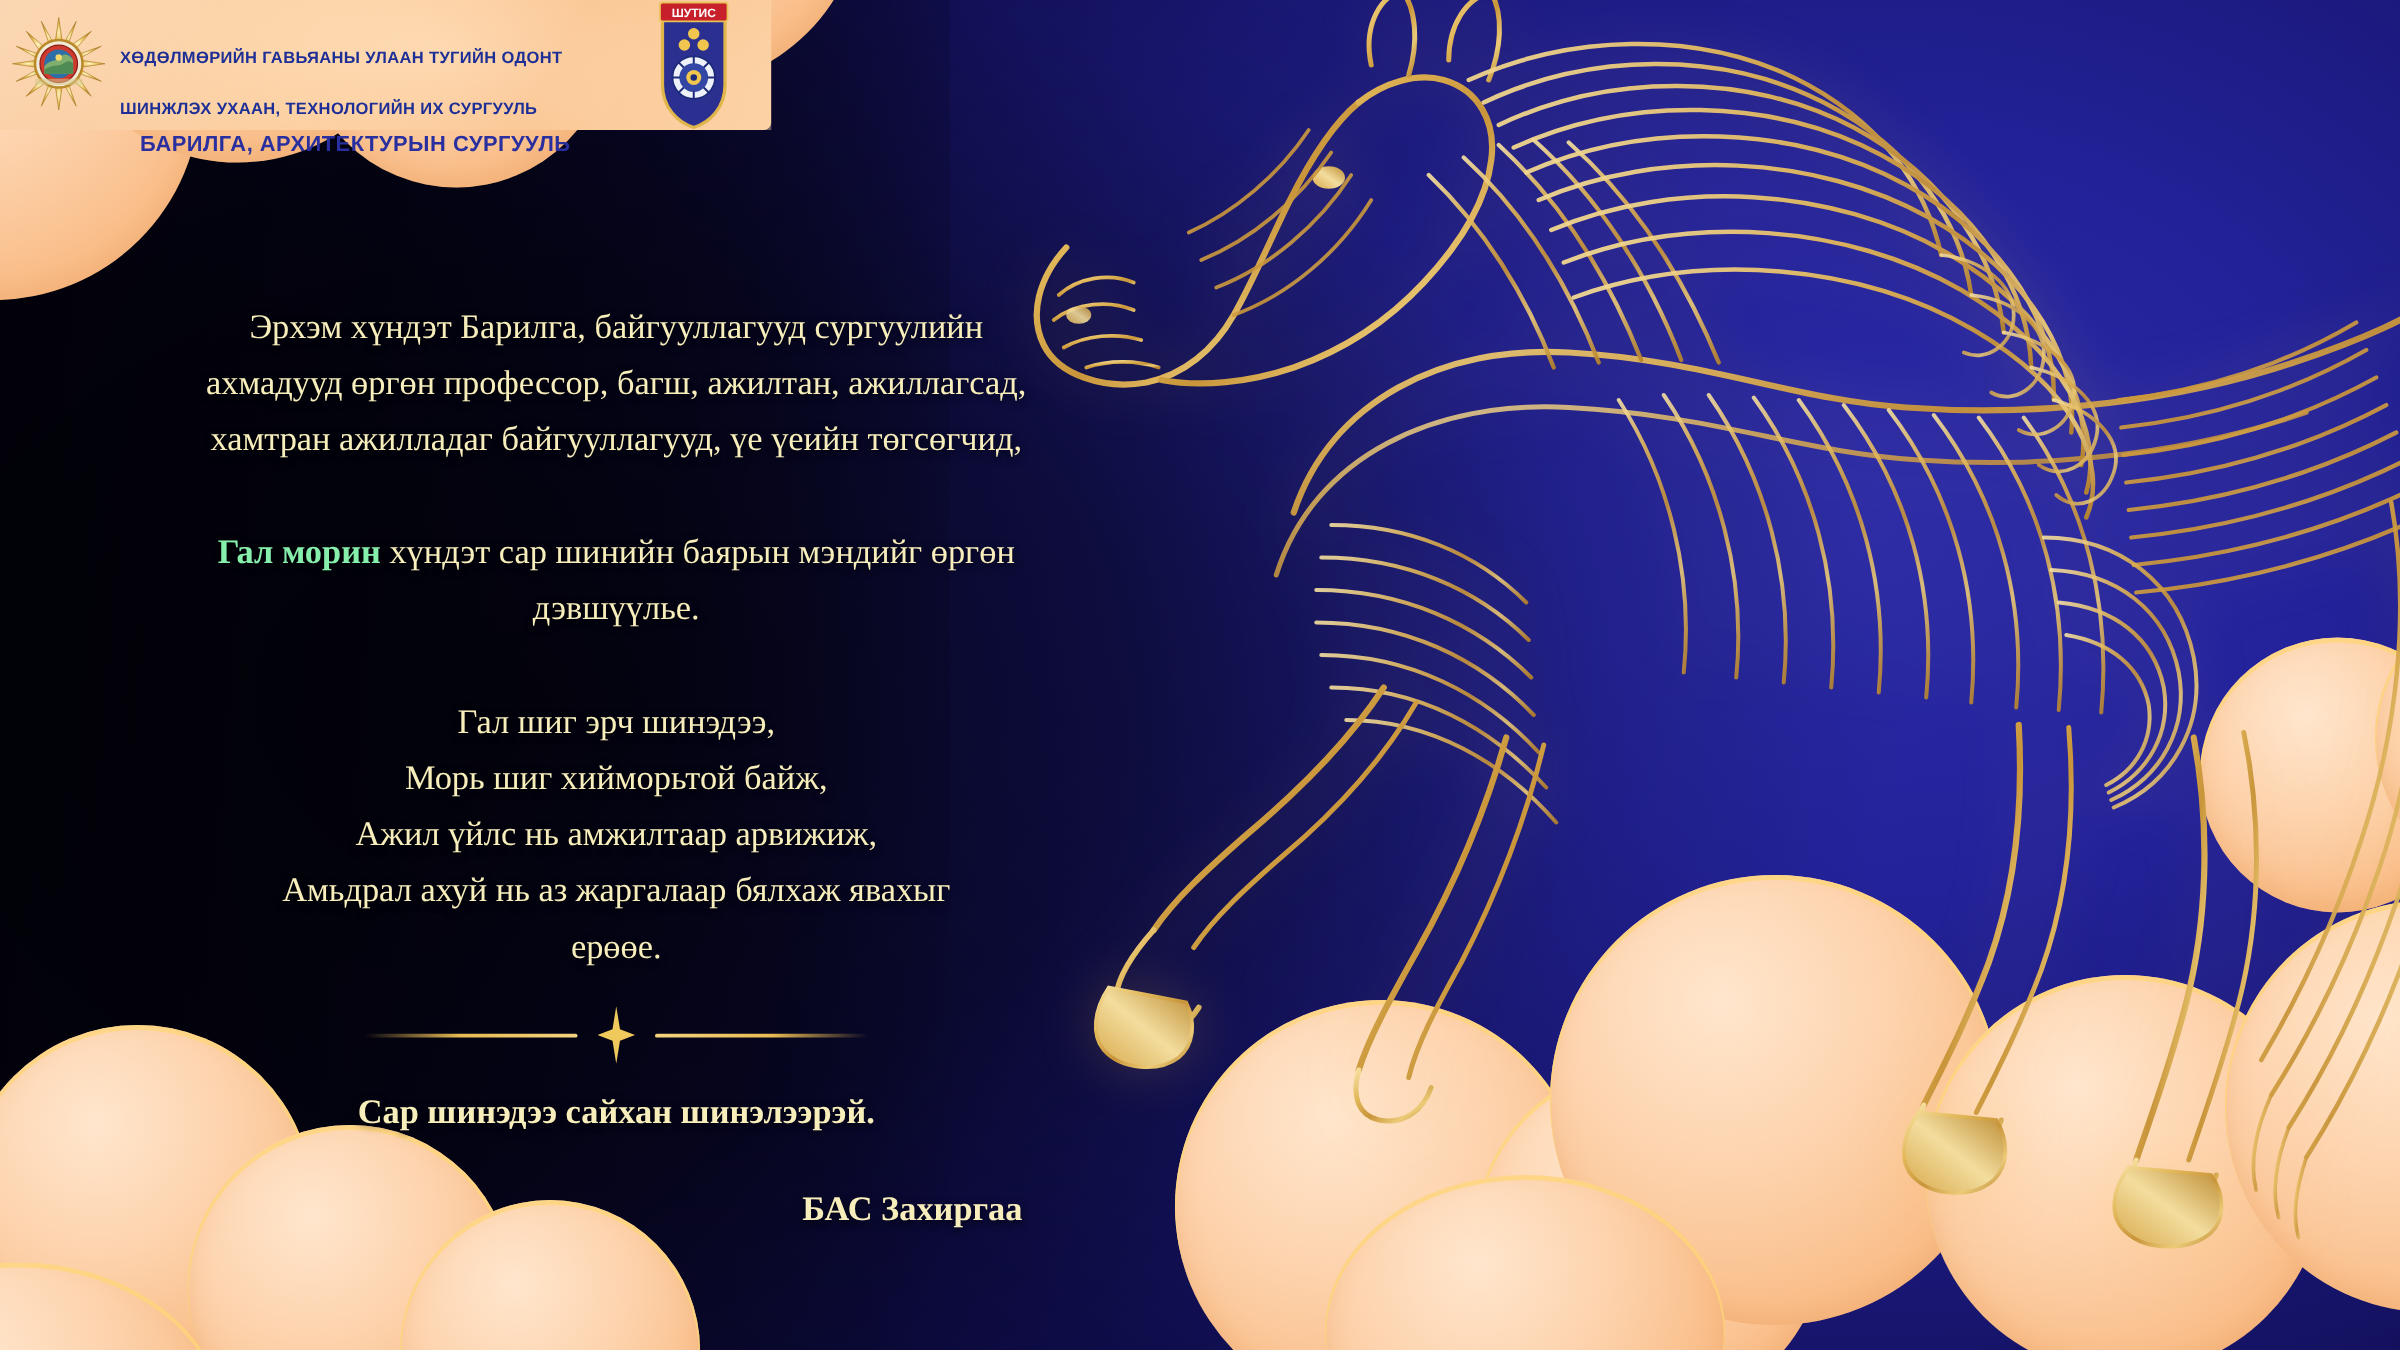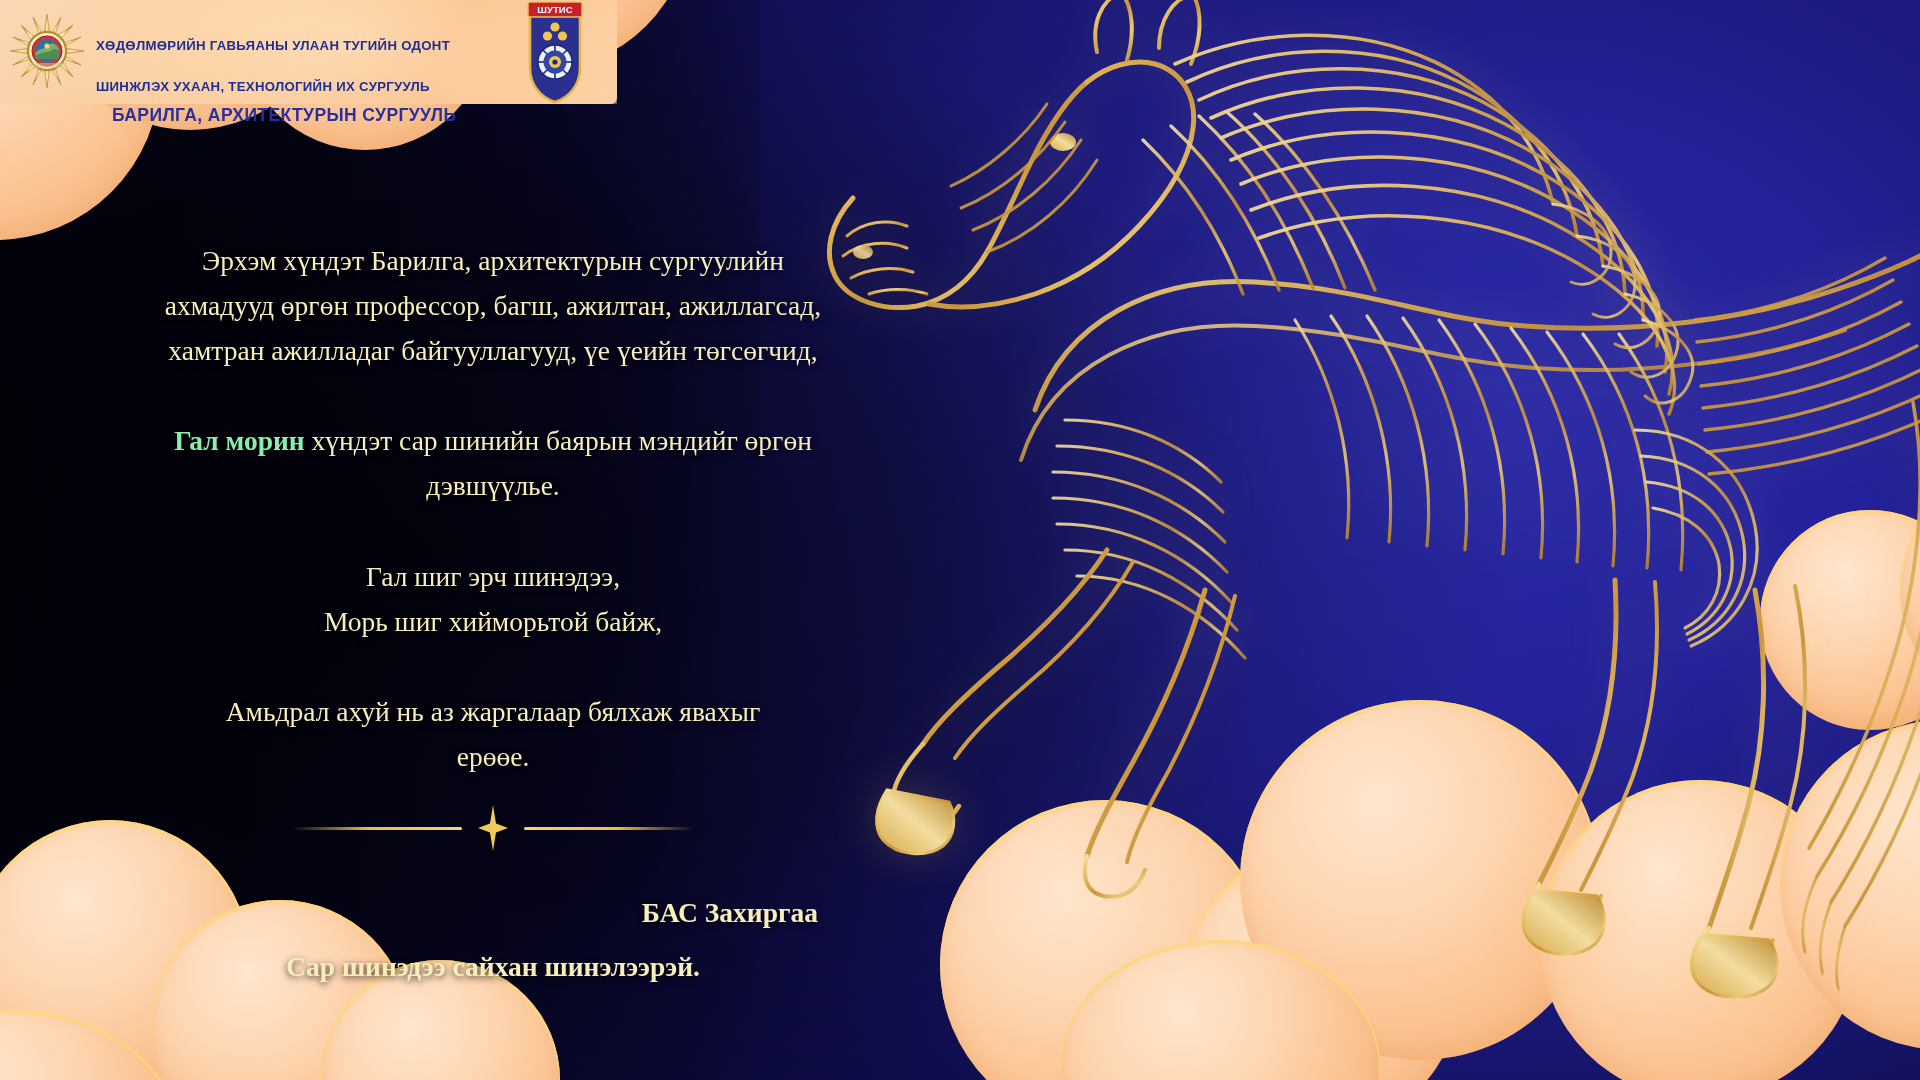--- a/index.html
+++ b/index.html
@@ -414,41 +414,41 @@
             <path d="M12,-12 L8,-8"></path>
               <path d="M-12,12 L-8,8"></path>
           </g>
         </g>
       </svg>
     </div>
   </div>
 
   <div id="message-block">
     <p class="para">
-      <span>Эрхэм хүндэт Барилга, архитектурын сургуулийн</span><br>
+      <span>Эрхэм хүндэт Барилга, байгууллагууд сургуулийн</span><br>
       <span>ахмадууд өргөн профессор, багш, ажилтан, ажиллагсад,</span><br>
       <span>хамтран ажилладаг байгууллагууд, үе үеийн төгсөгчид,</span><br>
       <br>
       <b>Гал морин</b><span> хүндэт сар шинийн баярын мэндийг өргөн</span><br>
       <span>дэвшүүлье.</span>
     </p>
 
     <div class="spacer-gap"></div>
 
     <p class="poem">
       <span>Гал шиг эрч шинэдээ,</span><br>
       <span>Морь шиг хийморьтой байж,</span><br>
-      <br>
+      <span>Ажил үйлс нь амжилтаар арвижиж,</span><br>
       <span>Амьдрал ахуй нь аз жаргалаар бялхаж явахыг</span><br>
       <span>ерөөе.</span>
     </p>
 
     <div id="divider">
       <div class="div-line"></div>
       <div class="div-star"></div>
       <div class="div-line right"></div>
     </div>
 
+    <div id="closing-line">Сар шинэдээ сайхан шинэлээрэй.</div>
     <div id="signature">БАС Захиргаа</div>
-    <div id="closing-line">Сар шинэдээ сайхан шинэлээрэй.</div>
   </div>
 
 </div>
 
 </body></html>

